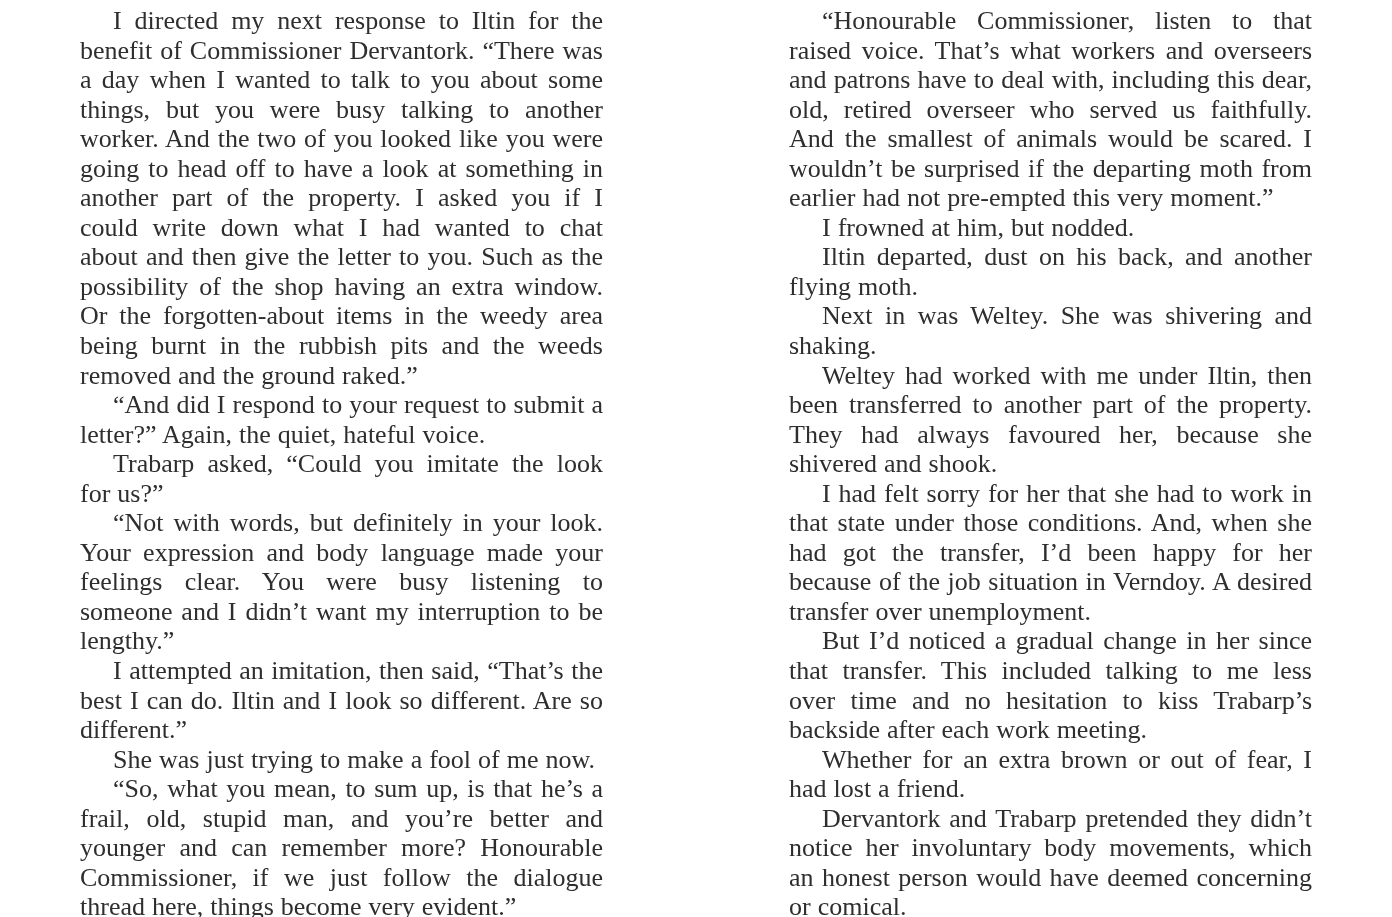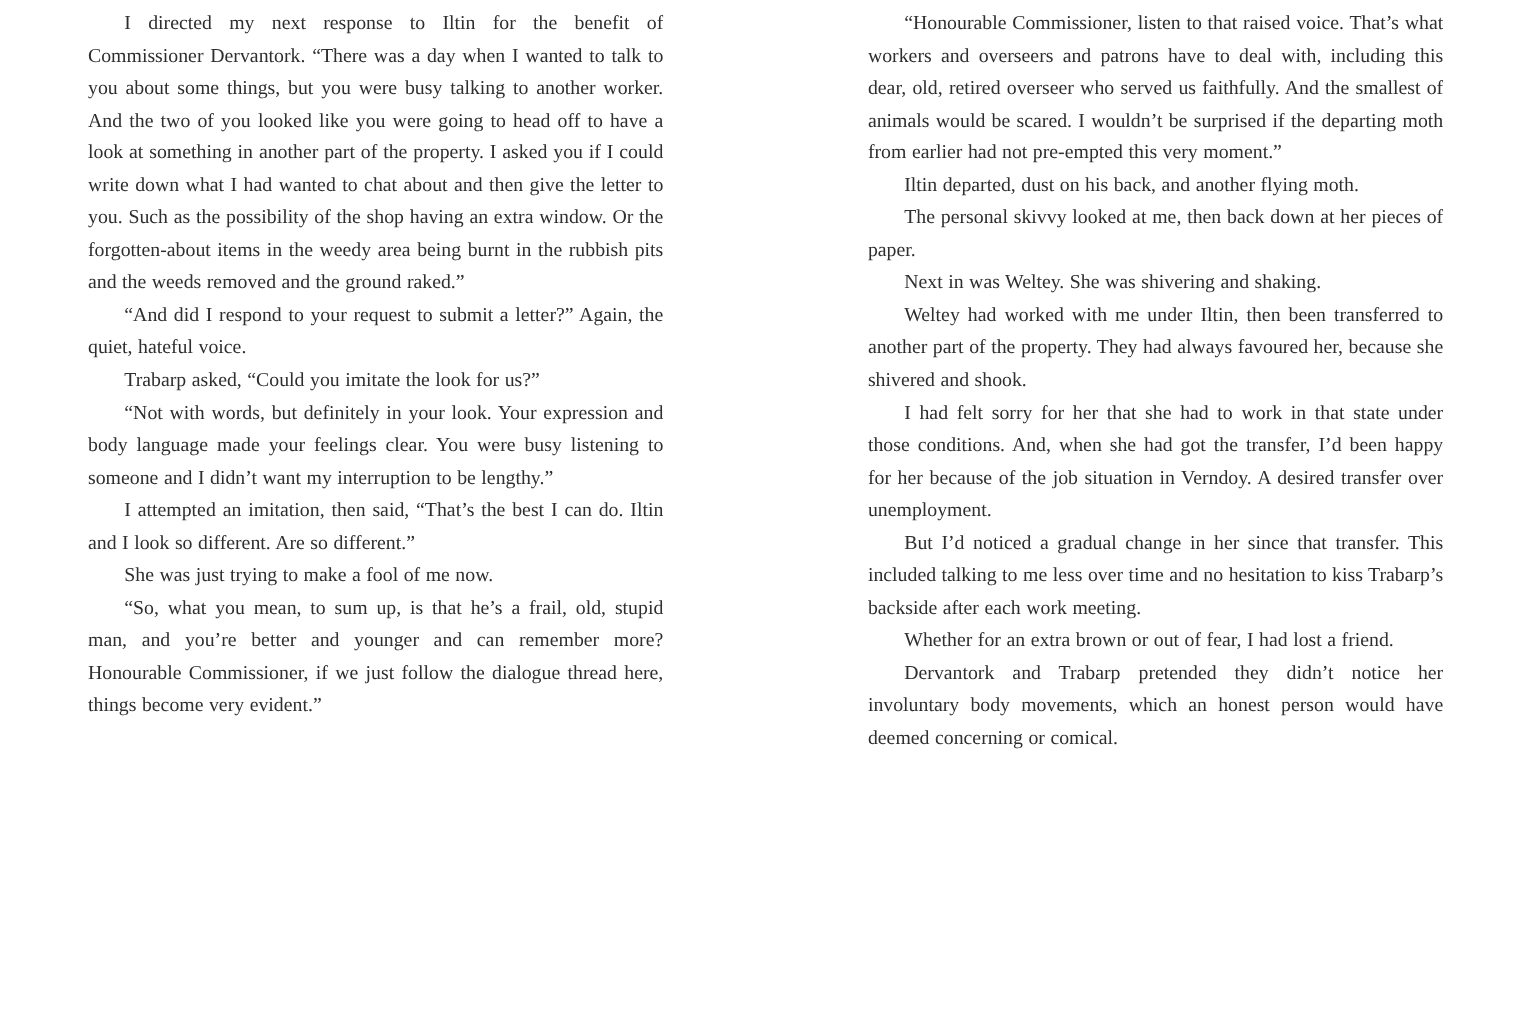--- a/index.html
+++ b/index.html
@@ -17,21 +17,21 @@
     gap: 186px;
     background: #ffffff;
   }
   .column {
     width: 523px;
     flex: 0 0 523px;
     overflow: hidden;
   }
   .column p {
     font-family: "Liberation Serif", serif;
-    font-size: 18px;
+    font-size: 26px;
     line-height: 29.55px;
     color: #2e2e2e;
     text-align: justify;
     text-indent: 33px;
     margin: 0;
     word-spacing: 0.5px;
   }
 </style>
 </head>
 <body style="background: rgb(255, 255, 255);">
@@ -41,22 +41,22 @@
       <p>I directed my next response to Iltin for the benefit of Commissioner Dervantork. “There was a day when I wanted to talk to you about some things, but you were busy talking to another worker. And the two of you looked like you were going to head off to have a look at something in another part of the property. I asked you if I could write down what I had wanted to chat about and then give the letter to you. Such as the possibility of the shop having an extra window. Or the forgotten-about items in the weedy area being burnt in the rubbish pits and the weeds removed and the ground raked.”</p>
       <p>“And did I respond to your request to submit a letter?” Again, the quiet, hateful voice.</p>
       <p>Trabarp asked, “Could you imitate the look for us?”</p>
       <p>“Not with words, but definitely in your look. Your expression and body language made your feelings clear. You were busy listening to someone and I didn’t want my interruption to be lengthy.”</p>
       <p>I attempted an imitation, then said, “That’s the best I can do. Iltin and I look so different. Are so different.”</p>
       <p>She was just trying to make a fool of me now.</p>
       <p>“So, what you mean, to sum up, is that he’s a frail, old, stupid man, and you’re better and younger and can remember more? Honourable Commissioner, if we just follow the dialogue thread here, things become very evident.”</p>
     </div>
   <div class="column">
       <p>“Honourable Commissioner, listen to that raised voice. That’s what workers and overseers and patrons have to deal with, including this dear, old, retired overseer who served us faithfully. And the smallest of animals would be scared. I wouldn’t be surprised if the departing moth from earlier had not pre-empted this very moment.”</p>
+      <p>I frowned at him, but nodded.</p>
       <p>Iltin departed, dust on his back, and another flying moth.</p>
-      <p>The personal skivvy looked at me, then back down at her pieces of paper.</p>
       <p>Next in was Weltey. She was shivering and shaking.</p>
       <p>Weltey had worked with me under Iltin, then been transferred to another part of the property. They had always favoured her, because she shivered and shook.</p>
       <p>I had felt sorry for her that she had to work in that state under those conditions. And, when she had got the transfer, I’d been happy for her because of the job situation in Verndoy. A desired transfer over unemployment.</p>
       <p>But I’d noticed a gradual change in her since that transfer. This included talking to me less over time and no hesitation to kiss Trabarp’s backside after each work meeting.</p>
       <p>Whether for an extra brown or out of fear, I had lost a friend.</p>
       <p>Dervantork and Trabarp pretended they didn’t notice her involuntary body movements, which an honest person would have deemed concerning or comical.</p>
     </div>
 </div>
 
 </body></html>

